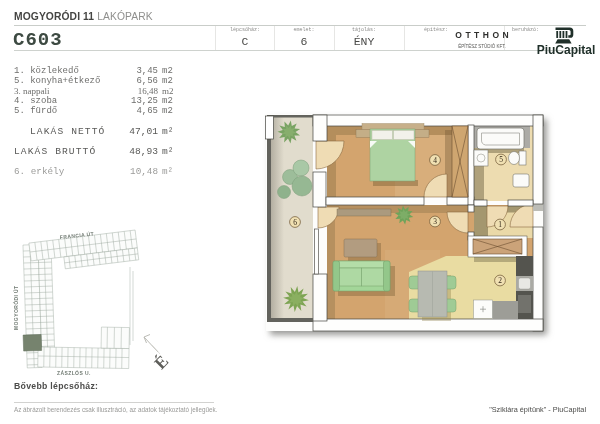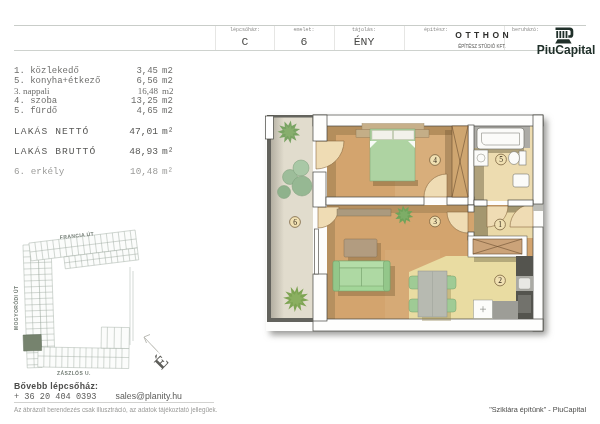--- a/index.html
+++ b/index.html
@@ -6,23 +6,28 @@
   html,body{margin:0;padding:0;background:#ffffff;}
   #page{position:relative;width:600px;height:424px;background:#ffffff;overflow:hidden;
         font-family:"Liberation Sans",sans-serif;}
   .abs{position:absolute;}
   .mono{font-family:"Liberation Mono",monospace;}
 </style>
 </head>
 <body>
 <div id="page">
 
+<div class="abs" style="left:14px;top:10.8px;font-size:10.3px;letter-spacing:.1px;">
+  <span style="font-weight:bold;color:#454543;">MOGYORÓDI 11</span>
+  <span style="color:#8f8f8d;"> LAKÓPARK</span>
+</div>
 
 <div class="abs" style="left:14px;top:25px;width:572px;height:1px;background:#c9cdc9;"></div>
 
+<div class="abs mono" style="left:13px;top:29px;font-size:19px;font-weight:bold;letter-spacing:1px;color:#3d4a42;">C603</div>
 
 <div class="abs" style="left:14px;top:50px;width:572px;height:1px;background:#ced2ce;"></div>
 
 <div class="abs" style="left:215px;top:26px;width:1px;height:24px;background:#e6e6e4;"></div>
 <div class="abs" style="left:274px;top:26px;width:1px;height:24px;background:#e6e6e4;"></div>
 <div class="abs" style="left:334px;top:26px;width:1px;height:24px;background:#e6e6e4;"></div>
 <div class="abs" style="left:404px;top:26px;width:1px;height:24px;background:#e6e6e4;"></div>
 <div class="abs" style="left:504px;top:26px;width:1px;height:24px;background:#e6e6e4;"></div>
 
 <div class="abs mono" style="left:216px;top:27px;width:58px;text-align:center;font-size:5px;color:#8a8a88;">lépcsőház:</div>
@@ -59,21 +64,21 @@
   <div style="position:relative;height:10.1px;"><span>5. konyha+étkező</span><span style="position:absolute;left:96px;width:48px;text-align:right;">6,56</span><span style="position:absolute;left:148px;">m2</span></div>
 
   <div style="position:relative;height:10.1px;font-family:Liberation Serif, serif;"><span>3. nappali</span><span style="position:absolute;left:96px;width:48px;text-align:right;">16,48</span><span style="position:absolute;left:148px;">m2</span></div>
 
   <div style="position:relative;height:10.1px;"><span>4. szoba</span><span style="position:absolute;left:96px;width:48px;text-align:right;">13,25</span><span style="position:absolute;left:148px;">m2</span></div>
 
   <div style="position:relative;height:10.1px;"><span>5. fürdő</span><span style="position:absolute;left:96px;width:48px;text-align:right;">4,65</span><span style="position:absolute;left:148px;">m2</span></div>
 </div>
 
 <div class="abs mono" style="left:14px;top:126px;width:180px;font-size:9.6px;color:#595957;">
-  <span style="letter-spacing:1.1px;">LAKÁS NETTÓ</span><span style="position:absolute;left:92px;width:52px;text-align:right;">47,01</span><span style="position:absolute;left:148px;">m²</span>
+  <span style="letter-spacing:1.1px;margin-left:16px;">LAKÁS NETTÓ</span><span style="position:absolute;left:92px;width:52px;text-align:right;">47,01</span><span style="position:absolute;left:148px;">m²</span>
 </div>
 
 <div class="abs mono" style="left:14px;top:145.5px;width:180px;font-size:9.6px;color:#595957;">
   <span style="letter-spacing:1.1px;">LAKÁS BRUTTÓ</span><span style="position:absolute;left:92px;width:52px;text-align:right;">48,93</span><span style="position:absolute;left:148px;">m²</span>
 </div>
 
 <div class="abs mono" style="left:14px;top:165.5px;width:180px;font-size:9.3px;color:#9c9c9a;">
   <span>6. erkély</span><span style="position:absolute;left:92px;width:52px;text-align:right;">10,48</span><span style="position:absolute;left:148px;">m²</span>
 </div>
 
@@ -405,21 +410,20 @@
       </g>
 
 <g>
         <circle cx="295" cy="222" r="5.4" fill="#f0e0b2" stroke="#6b5331" stroke-width="0.7"></circle>
         <text x="295" y="224.6" text-anchor="middle" font-size="7.5" font-family="Liberation Serif,serif" fill="#33281a">6</text>
       </g>
 </svg>
 
 <div class="abs" style="left:14px;top:380.5px;font-size:8.7px;font-weight:bold;letter-spacing:.3px;color:#4c4c4a;">Bővebb lépcsőház:</div>
 
-<div class="abs mono" style="left:14px;top:390.8px;font-size:8.6px;color:#5c5c5a;">+ 36 20 404 0393<span style="font-family:'Liberation Sans',sans-serif;font-size:8.8px;margin-left:19px;">sales@planity.hu</span></div>
 
 <div class="abs" style="left:14px;top:402px;width:200px;height:1px;background:#d2d2d0;"></div>
 
 <div class="abs" style="left:14px;top:406px;font-size:6.3px;color:#9a9a98;">Az ábrázolt berendezés csak illusztráció, az adatok tájékoztató jellegűek.</div>
 
 <div class="abs" style="right:14px;top:404.5px;font-size:7.3px;color:#4c4c4a;">"Sziklára építünk" - PiuCapital</div>
 
 </div>
 
 </body></html>

